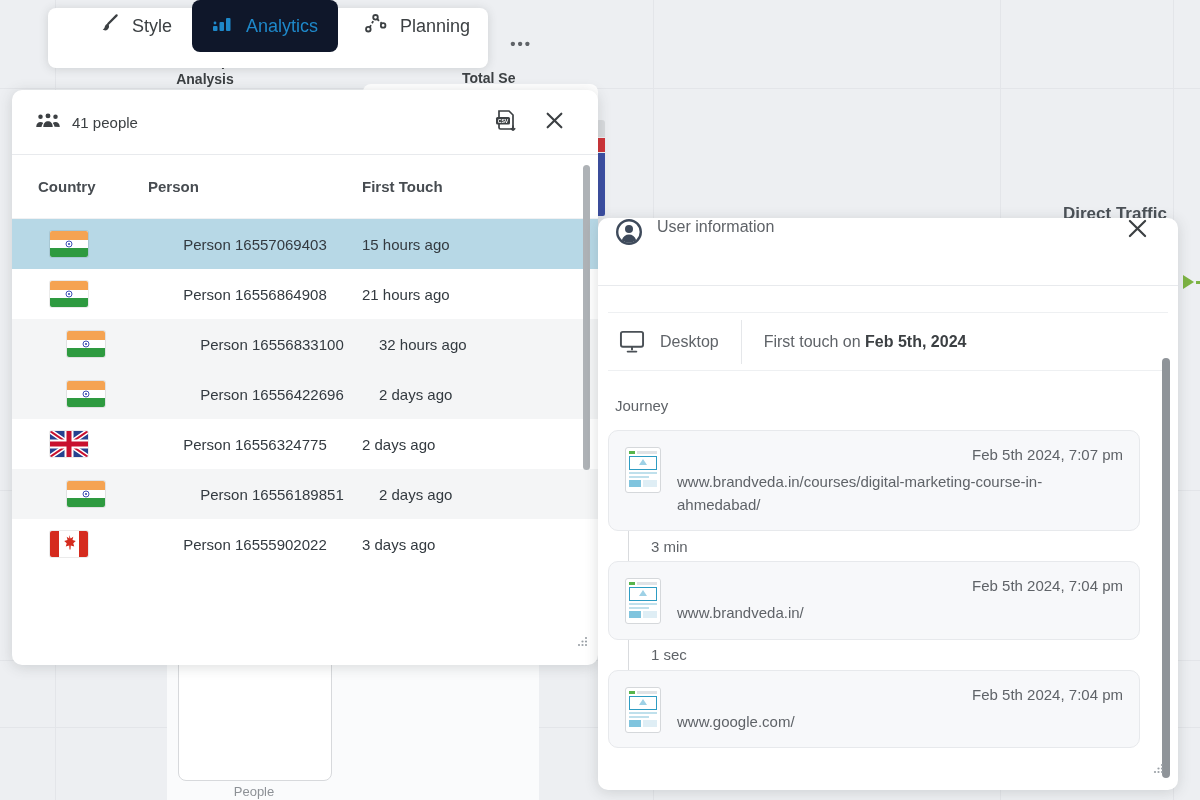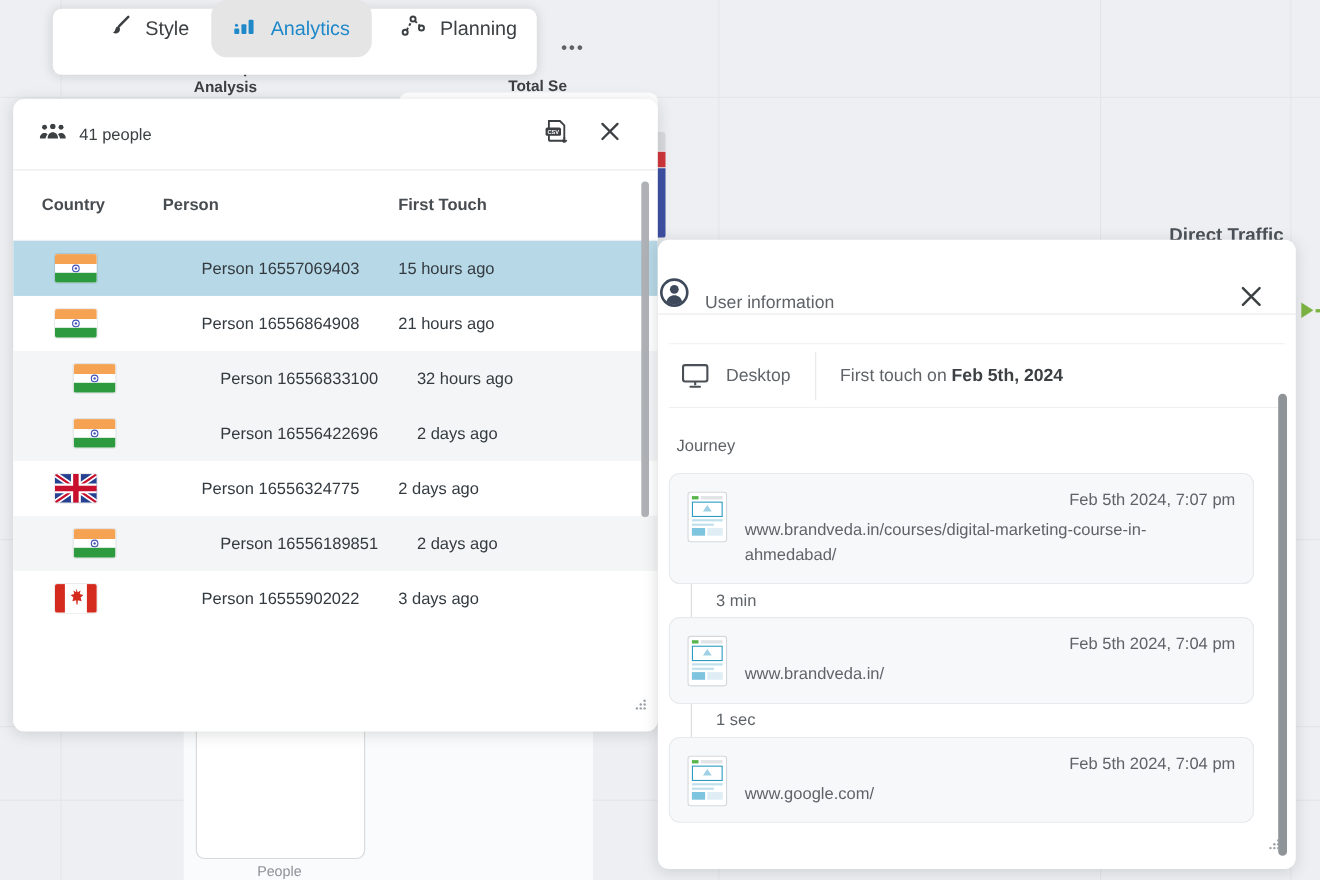--- a/index.html
+++ b/index.html
@@ -28,21 +28,21 @@
   .bg-mini-card{position:absolute;left:178px;top:618px;width:152px;height:161px;background:#fff;
     border:1px solid #d7d9dc;border-radius:8px;z-index:3;}
   .bg-mini-label{position:absolute;left:178px;top:784px;width:152px;text-align:center;
     font-size:13px;color:#8d9196;z-index:3;}
   
   .toolbar{position:absolute;left:48px;top:8px;width:440px;height:60px;background:#fff;
     border-radius:8px;box-shadow:0 1px 10px rgba(60,64,67,.18);display:flex;align-items:flex-end;
     padding:0 14px 16px 30px;box-sizing:border-box;z-index:30;}
   .tab{display:flex;align-items:center;gap:13px;font-size:18px;color:#3c4043;
     padding:0 20px;height:52px;border-radius:8px;cursor:pointer;white-space:nowrap;}
-  .tab.active{background:#e5e5e5;color:#1e88c9;border-radius:14px;}
+  .tab.active{background:#0f172a;color:#1e88c9;}
   .tab.planning{margin-left:6px;}
   .more-btn{margin-left:20px;color:#5f6368;font-size:15px;font-weight:bold;letter-spacing:2px;cursor:pointer;}
   
   .people-panel{position:absolute;left:12px;top:90px;width:586px;height:575px;background:#fff;
     border-radius:10px;box-shadow:0 2px 14px rgba(60,64,67,.18);z-index:20;overflow:hidden;}
   .pp-header{height:64px;display:flex;align-items:center;padding:0 34px 0 24px;border-bottom:1px solid #e8eaed;}
   .pp-count{margin-left:12px;font-size:15px;color:#3c4043;}
   .csv-btn{margin-left:auto;margin-right:26px;cursor:pointer;display:flex;}
   .close-btn{cursor:pointer;display:flex;}
   .pp-cols{height:63px;display:flex;align-items:center;font-size:15px;font-weight:bold;color:#474c51;
@@ -53,21 +53,21 @@
   .prow.sel{background:#b7d8e6;}
   .prow.alt{background:#f4f5f6;padding-left:17px;}
   .flag{margin-left:38px;width:38px;height:26px;flex:0 0 auto;}
   .flag svg{display:block;border-radius:2px;box-shadow:0 0 0 1px rgba(0,0,0,.08);}
   .pname{margin-left:60px;width:214px;text-align:center;}
   .pp-scroll{position:absolute;right:8px;top:75px;width:7px;height:305px;background:#aeb2b6;border-radius:4px;cursor:pointer;}
   .resize-h{position:absolute;right:10px;bottom:14px;cursor:nwse-resize;}
   
   .user-panel{position:absolute;left:598px;top:218px;width:580px;height:572px;background:#fff;
     border-radius:10px;box-shadow:0 2px 14px rgba(60,64,67,.18);z-index:25;}
-  .up-header{height:67px;display:flex;align-items:flex-end;padding:0 30px 0 1px;border-bottom:1px solid #e8eaed;}
+  .up-header{height:67px;display:flex;align-items:flex-start;padding:0 30px 0 17px;border-bottom:1px solid #e8eaed;}
   .up-title{margin-left:14px;font-size:16px;color:#5f6368;}
   .up-close{margin-left:auto;cursor:pointer;display:flex;}
   .device-row{position:absolute;left:10px;right:10px;top:94px;height:57px;
     border-top:1px solid #eef0f2;border-bottom:1px solid #eef0f2;display:flex;align-items:center;}
   .dev-icon{margin-left:10px;display:flex;}
   .dev-label{margin-left:14px;font-size:16px;color:#5f6368;}
   .vdiv{width:1px;height:44px;background:#e5e7ea;margin-left:22px;}
   .ft-text{margin-left:22px;font-size:16px;color:#5f6368;}
   .ft-text b{color:#3c4043;}
   .journey-label{position:absolute;left:17px;top:179px;font-size:15px;color:#5f6368;}

